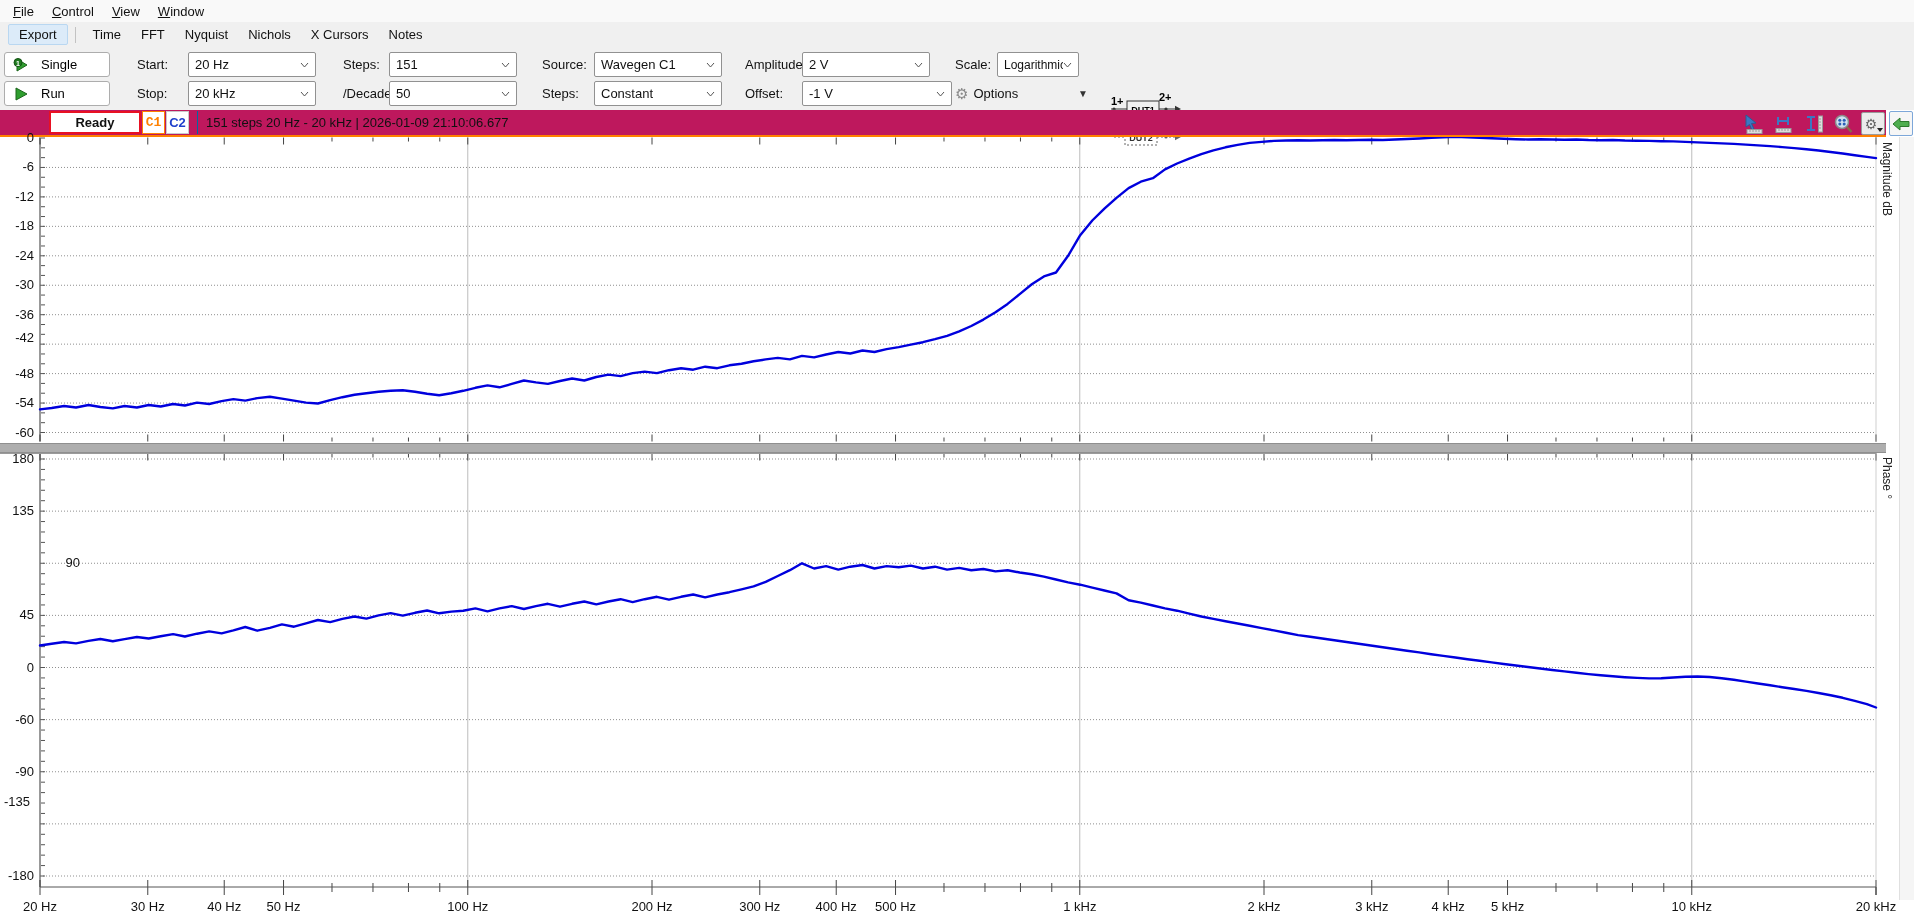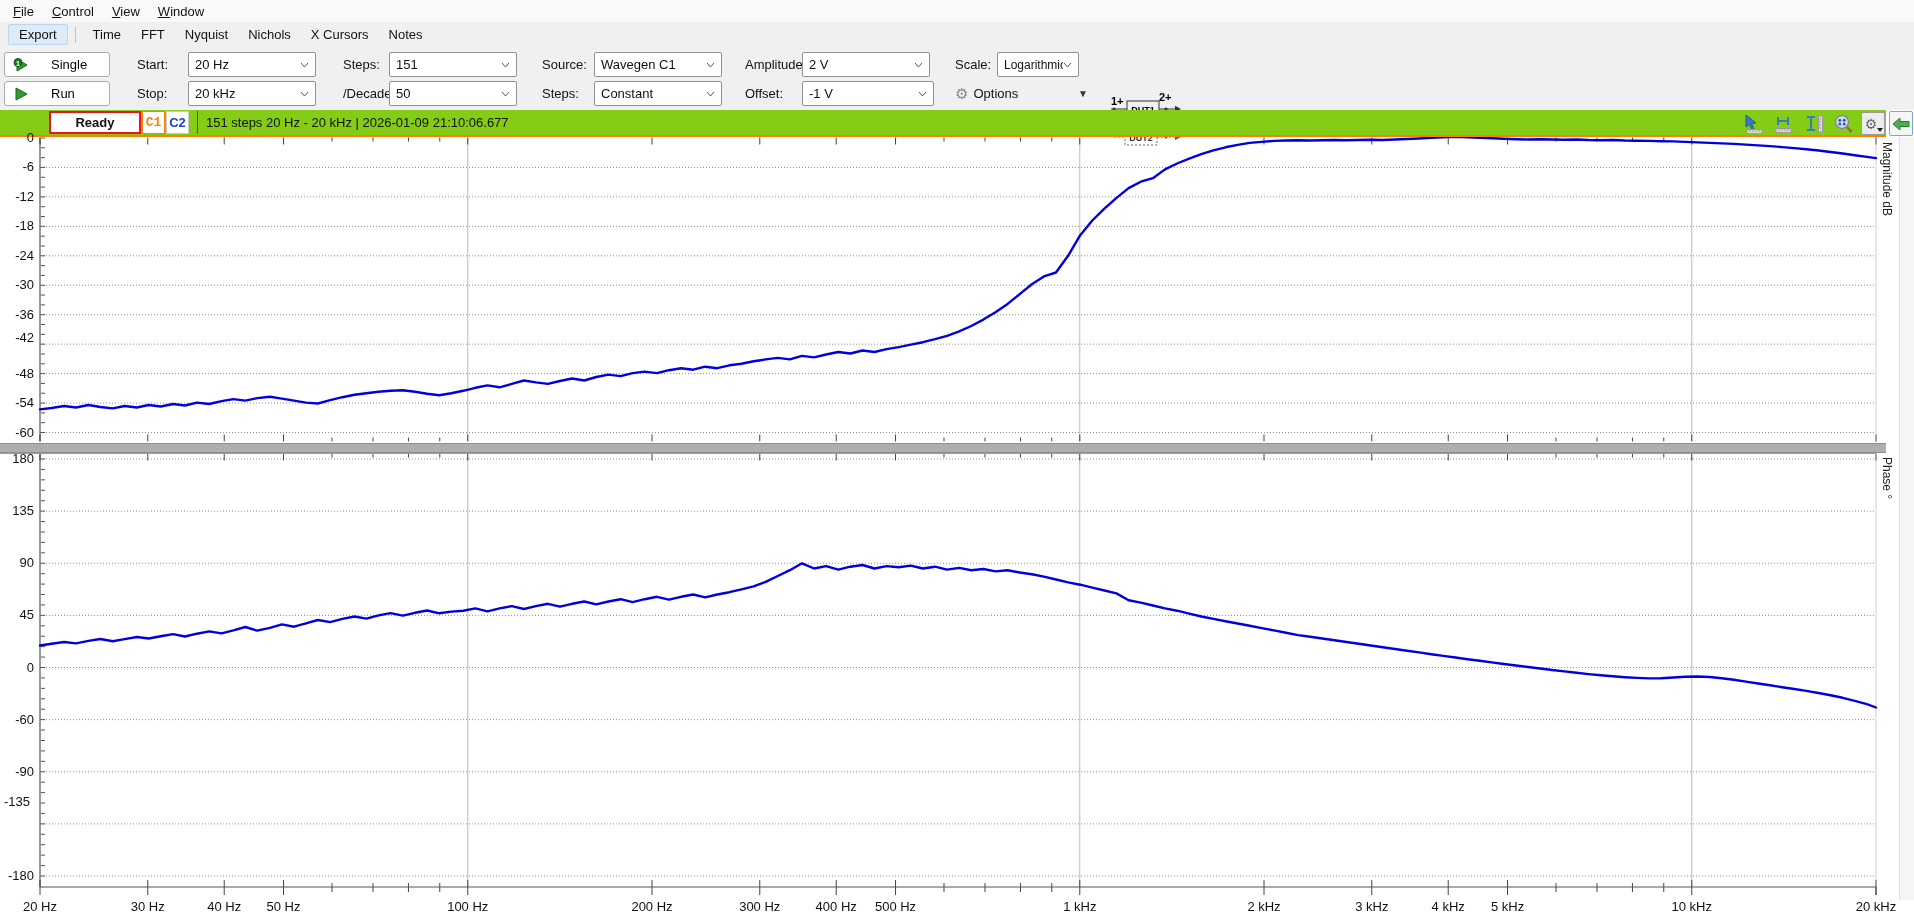--- a/index.html
+++ b/index.html
@@ -12,32 +12,32 @@
   .menu-item::first-letter { text-decoration:underline; }
 
   
   .tabbar { position:absolute; top:22px; left:0; width:1914px; height:25px; background:#f0f0f0; display:flex; align-items:center; font-size:13px; }
   .tab { padding:3px 10px; }
   .tab.active { background:#dcebf9; border:1px solid #b9d7f1; border-radius:2px; margin-left:8px; padding:2px 10px; }
   .tab-sep { width:1px; height:16px; background:#c2c2c2; margin:0 7px; }
 
   
   .toolbar { position:absolute; top:47px; left:0; width:1914px; height:63px; background:#f0f0f0; font-size:13px; }
-  .tb-btn { position:absolute; left:4px; width:106px; height:25px; background:#fff; border:1px solid #adadad; border-radius:3px; display:flex; align-items:center; gap:22px; padding-left:8px; font-size:13px; cursor:default; }
+  .tb-btn { position:absolute; left:4px; width:106px; height:25px; background:#fff; border:1px solid #adadad; border-radius:3px; display:flex; align-items:center; gap:12px; padding-left:8px; font-size:13px; cursor:default; }
   .tb-row1 { top:5px; } .tb-row2 { top:34px; }
   .tb-label { position:absolute; height:25px; line-height:25px; }
   .combo { position:absolute; height:25px; background:#fff; border:1px solid #919191; border-radius:2px; display:flex; align-items:center; justify-content:space-between; padding:0 6px; }
   .combo .ctext { white-space:nowrap; overflow:hidden; }
   .opt-group { position:absolute; left:955px; top:34px; height:25px; display:flex; align-items:center; gap:5px; }
   .gear-glyph { font-size:15px; color:#8a8a8a; }
   .opt-arrow { position:absolute; left:1078px; top:34px; height:25px; line-height:25px; font-size:10px; color:#333; }
   .dut-diagram { position:absolute; left:1091px; top:46px; }
 
   
-  .statusbar { position:absolute; top:110px; left:0; width:1886px; height:27px; background:#84cc16; border-bottom:2px solid #ff8000; }
+  .statusbar { position:absolute; top:110px; left:0; width:1886px; height:27px; background:#be185d; border-bottom:2px solid #ff8000; }
   .ready-box { position:absolute; left:49px; top:1px; width:92px; height:23px; border:2px solid #e81123; background:#fff; font-weight:bold; font-size:13px; text-align:center; line-height:19px; }
   .chan-box { position:absolute; top:1px; width:23px; height:23px; font-weight:bold; font-size:13px; text-align:center; line-height:21px; background:#fff; }
   .c1 { left:142px; border:1px solid #ff8000; color:#ff8000;font-family:Liberation Mono, monospace; }
   .c2 { left:166px; border:1px solid #c9c9c9; color:#2040cc; }
   .status-text { position:absolute; left:197px; top:1px; height:23px; line-height:23px; font-size:13px; border-left:1px solid #0369a1; padding-left:8px; }
   .sb-icon { position:absolute; top:2px; width:24px; height:23px; display:flex; align-items:center; justify-content:center; }
   .sb-btn { border:1px solid #9a9a9a; border-radius:2px; background:#ececec; }
   .collapse-btn { position:absolute; left:1889px; top:111px; width:24px; height:25px; background:#f6f6f6; border:1px solid #7da7d9; border-radius:2px; display:flex; align-items:center; justify-content:center; }
 
   
@@ -138,21 +138,21 @@
       </svg>
   </div>
   <span class="tb-label tb-row2" style="left:542px">Steps:</span>
   <div class="combo tb-row2" style="left:594px;width:128px">
     <span class="ctext">Constant</span>
     <svg width="9" height="6">
         <polyline points="1,1 4.5,5 8,1" fill="none" stroke="#555"></polyline>
       </svg>
   </div>
   <span class="tb-label tb-row2" style="left:745px">Offset:</span>
-  <div class="combo tb-row2" style="left:802px;width:132px">
+  <div class="combo tb-row2" style="left:802px;width:150px">
     <span class="ctext">-1 V</span>
     <svg width="9" height="6">
         <polyline points="1,1 4.5,5 8,1" fill="none" stroke="#555"></polyline>
       </svg>
   </div>
   <div class="opt-group">
     <span class="gear-glyph">⚙</span>
     <span>Options</span>
   </div>
   <span class="opt-arrow">▼</span>
@@ -508,21 +508,21 @@
 <div class="ylab" style="top: 218.35px;">-18</div>
 <div class="ylab" style="top: 247.8px;">-24</div>
 <div class="ylab" style="top: 277.25px;">-30</div>
 <div class="ylab" style="top: 306.7px;">-36</div>
 <div class="ylab" style="top: 330px;">-42</div>
 <div class="ylab" style="top: 365.6px;">-48</div>
 <div class="ylab" style="top: 395.05px;">-54</div>
 <div class="ylab" style="top: 424.5px;">-60</div>
 <div class="ylab" style="top: 451px;">180</div>
 <div class="ylab" style="top: 503.125px;">135</div>
-<div class="ylab" style="top: 555.25px;">90</div>
+<div class="ylab" style="top: 555.25px; margin-left: 46px;">90</div>
 <div class="ylab" style="top: 607.375px;">45</div>
 <div class="ylab" style="top: 659.5px;">0</div>
 <div class="ylab" style="top: 711.625px;">-60</div>
 <div class="ylab" style="top: 763.75px;">-90</div>
 <div class="ylab" style="top: 794px; text-align: center;">-135</div>
 <div class="ylab" style="top: 868px;">-180</div>
 <div class="xlab" style="left: 40px;">20 Hz</div>
 <div class="xlab" style="left: 147.768px;">30 Hz</div>
 <div class="xlab" style="left: 224.23px;">40 Hz</div>
 <div class="xlab" style="left: 283.539px;">50 Hz</div>

